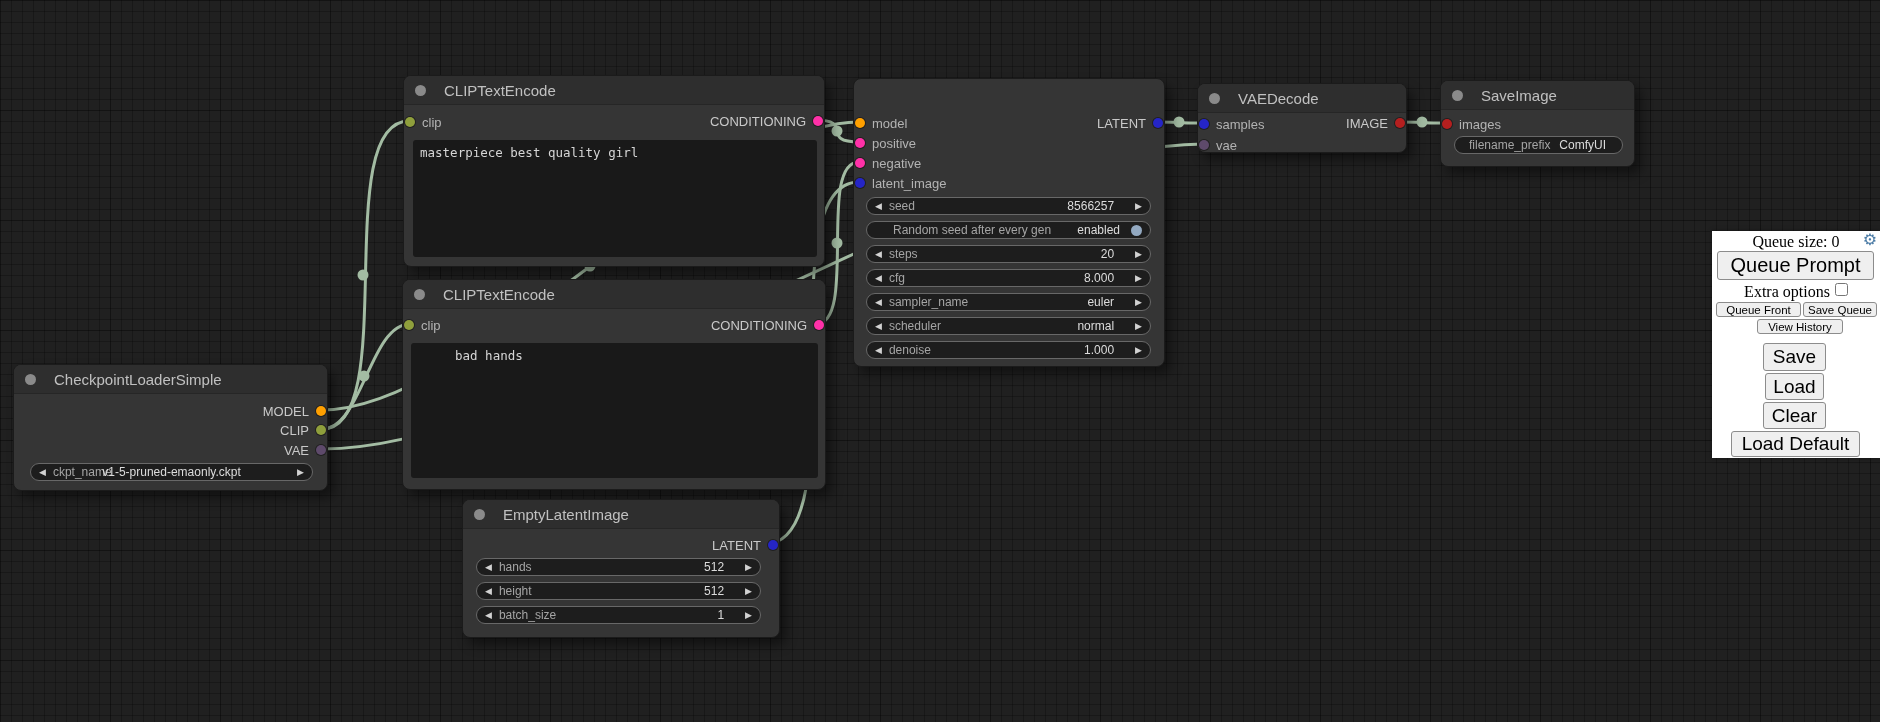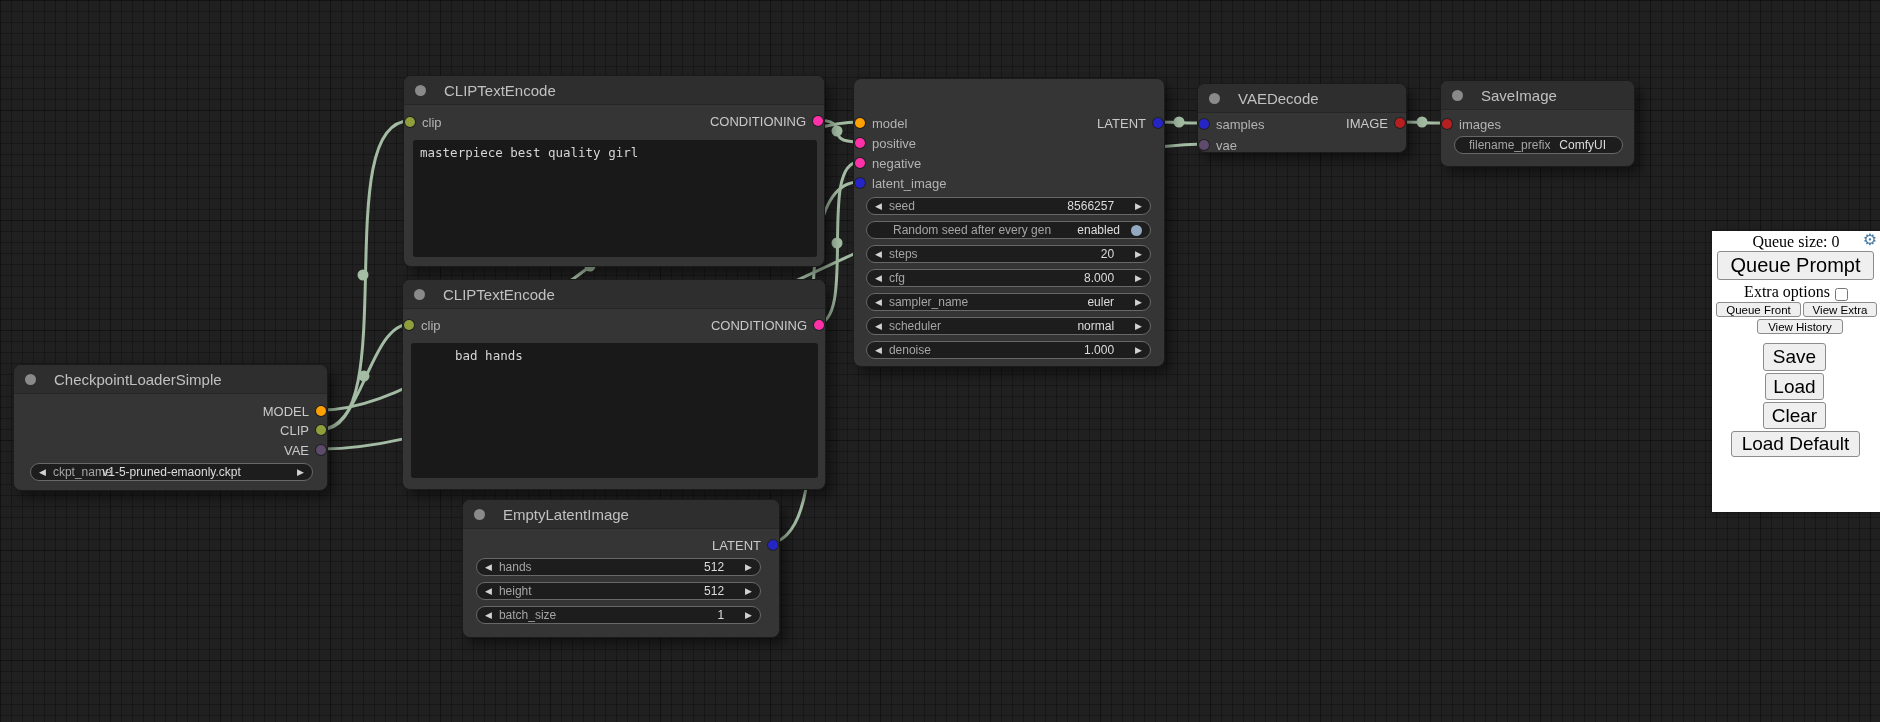--- a/index.html
+++ b/index.html
@@ -25,29 +25,29 @@
   .widget{position:absolute;height:18px;background:#1d1d1d;border:1px solid #686868;border-radius:10px;
     box-sizing:border-box;display:flex;align-items:center;padding:0 8px;gap:7px;font-size:12px;color:#a5a5a5;}
   .warrow{font-size:9px;color:#d2d2d2;line-height:1;flex:0 0 auto;}
   .wlabel{white-space:nowrap;}
   .wvalue{margin-left:auto;margin-right:14px;color:#dcdcdc;white-space:nowrap;}
   .wvalue.center{position:absolute;left:50%;transform:translateX(-50%);margin:0;}
   .toggle-dot{width:11px;height:11px;border-radius:50%;background:#93a9c1;margin-left:2px;flex:0 0 auto;}
   .ta{position:absolute;background:#191919;border:none;border-radius:3px;resize:none;
     color:#d6d6d6;font-family:"DejaVu Sans Mono",monospace;font-size:12.5px;padding:5px 7px;box-sizing:border-box;outline:none;}
   
-  .panel{position:absolute;left:1712px;top:231px;width:168px;height:281px;background:#fff;z-index:3;
+  .panel{position:absolute;left:1712px;top:231px;width:168px;height:227px;background:#fff;z-index:3;
     box-shadow:0 0 4px rgba(0,0,0,.5);text-decoration:underline;}
   .panel .qsize{position:absolute;top:2px;left:0;width:100%;text-align:center;
     font-family:"Liberation Serif",serif;font-size:16px;color:#000;}
   .panel .gear{position:absolute;top:1px;right:3px;font-size:16px;color:#4c7ca6;cursor:pointer;line-height:1;}
   .pbtn{position:absolute;background:#efefef;border:1px solid #8c8c8c;border-radius:3px;color:#000;
     display:flex;align-items:center;justify-content:center;font-family:"Liberation Sans",sans-serif;
     box-sizing:border-box;cursor:pointer;padding:0;}
-  .extra{position:absolute;top:52px;left:0;width:100%;display:flex;align-items:flex-end;justify-content:center;gap:5px;
+  .extra{position:absolute;top:52px;left:0;width:100%;display:flex;align-items:flex-start;justify-content:center;gap:5px;
     font-family:"Liberation Serif",serif;font-size:16px;color:#000;}
   .extra input{width:13px;height:13px;margin:0;}
 </style>
 </head>
 <body>
 
 <div class="stage">
 
   <svg class="links" width="1880" height="722">
     <path class="link-path" d="M322,410 C474,410 707,122 859,122" fill="none" stroke-width="3" stroke="#A3BCA3"></path>
@@ -256,21 +256,21 @@
 
   <div class="panel">
     <div class="qsize">Queue size: 0</div>
     <div class="gear">⚙</div>
     <button class="pbtn" style="left:5px;top:20px;width:157px;height:29px;font-size:20px">Queue Prompt</button>
     <div class="extra">
       <span>Extra options</span>
       <input type="checkbox" style="">
     </div>
     <button class="pbtn" style="left:4px;top:71px;width:85px;height:15px;font-size:11.5px">Queue Front</button>
-    <button class="pbtn" style="left:91px;top:71px;width:74px;height:15px;font-size:11.5px">View Extra</button>
+    <button class="pbtn" style="left:91px;top:71px;width:74px;height:15px;font-size:11.5px">Save Queue</button>
     <button class="pbtn" style="left:45px;top:88px;width:86px;height:15px;font-size:11.5px">View History</button>
     <button class="pbtn" style="left:51px;top:112px;width:63px;height:28px;font-size:19px">Save</button>
     <button class="pbtn" style="left:53px;top:142px;width:59px;height:27px;font-size:19px">Load</button>
     <button class="pbtn" style="left:51px;top:171px;width:63px;height:27px;font-size:19px">Clear</button>
     <button class="pbtn" style="left:19px;top:200px;width:129px;height:26px;font-size:19px">Load Default</button>
   </div>
 
 </div>
 
 </body></html>

